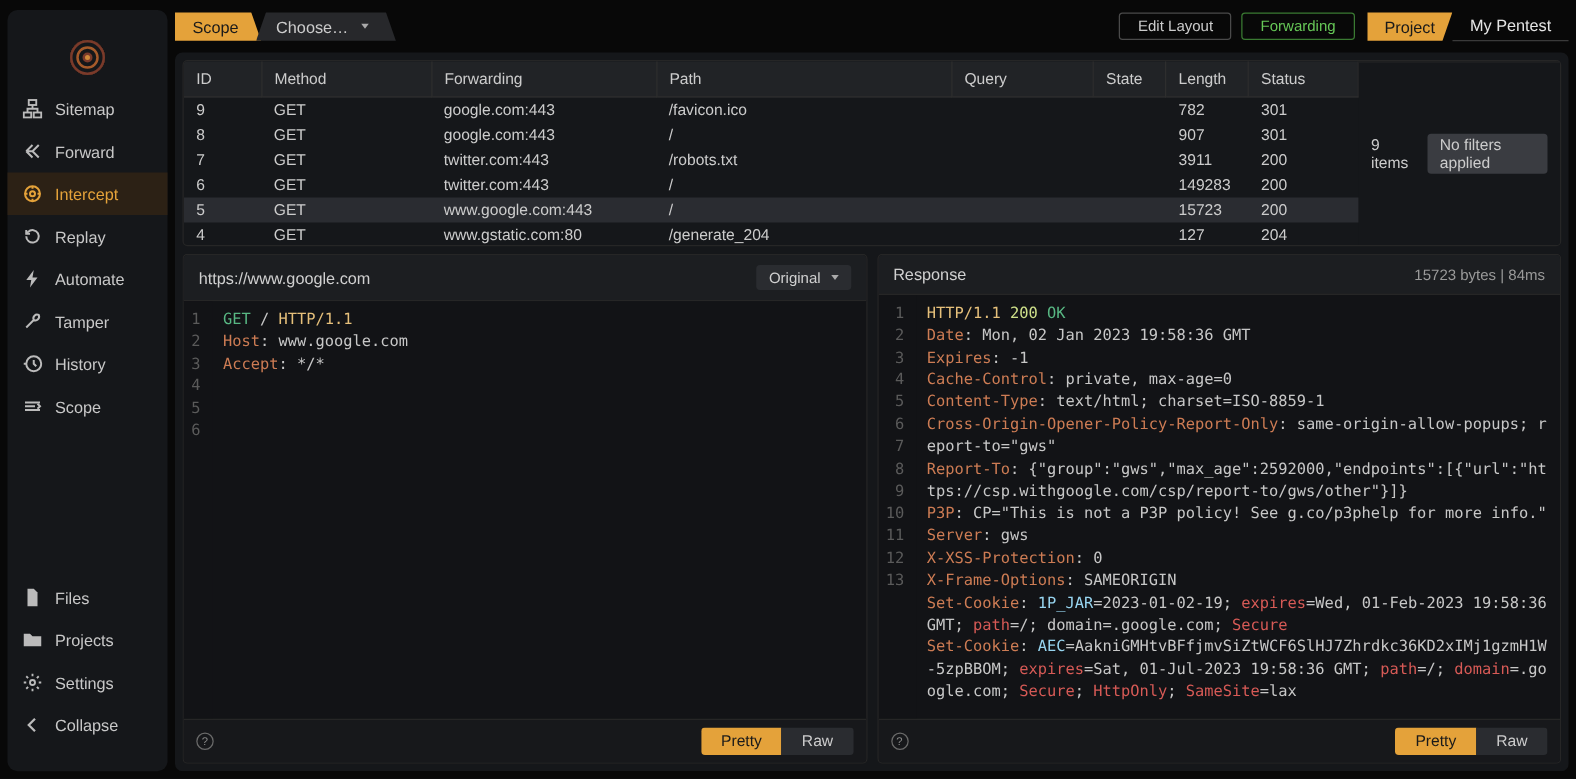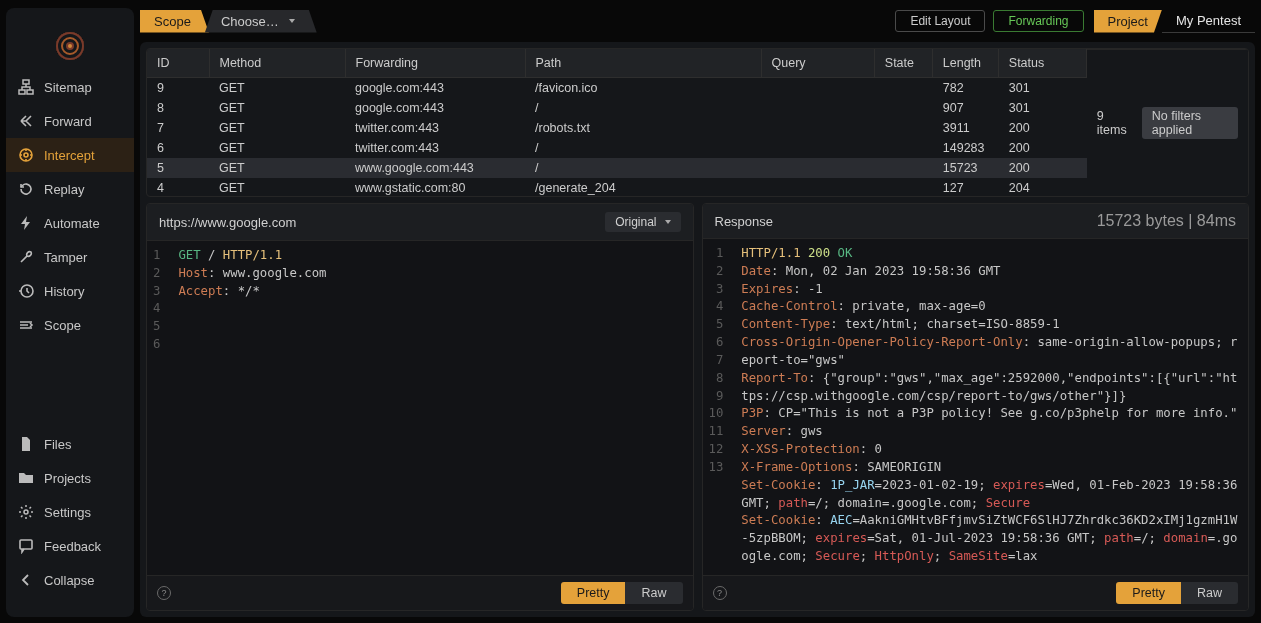--- a/index.html
+++ b/index.html
@@ -207,21 +207,21 @@
   .orig-drop {
     display: flex;
     align-items: center;
     gap: 8px;
     background: #2a2c30;
     padding: 3px 10px;
     border-radius: 3px;
     cursor: pointer;
     font-size: 12px;
   }
-  .meta { color: #9a9a9a; font-size: 16px; }
+  .meta { color: #9a9a9a; font-size: 12px; }
   .code {
     flex: 1;
     overflow: auto;
     font-family: "SF Mono", ui-monospace, Menlo, Consolas, monospace;
     font-size: 12.3px;
     line-height: 1.45;
     background: #121316;
     display: flex;
   }
   .gutter {
@@ -379,29 +379,20 @@
   <div class="side-item">
     <span class="side-icon">
       <svg viewBox="0 0 16 16" width="16" height="16" stroke="currentColor" fill="none" stroke-width="1.5">
           <circle cx="8" cy="8" r="2"></circle>
           <path d="M8 1v2M8 13v2M1 8h2M13 8h2M3 3l1.5 1.5M11.5 11.5L13 13M13 3l-1.5 1.5M4.5 11.5L3 13"></path>
         </svg>
     </span>
     <span class="side-label">Settings</span>
   </div>
 
-  <div class="side-item">
-    <span class="side-icon">
-      <svg viewBox="0 0 16 16" width="16" height="16" stroke="currentColor" fill="none" stroke-width="1.6">
-          <rect x="2" y="2" width="12" height="9" rx="1"></rect>
-          <path d="M6 11l-2 3v-3"></path>
-        </svg>
-    </span>
-    <span class="side-label">Feedback</span>
-  </div>
 
   <div class="side-item">
     <span class="side-icon">
       <svg viewBox="0 0 16 16" width="16" height="16" stroke="currentColor" fill="none" stroke-width="1.8">
           <path d="M10 3L5 8l5 5"></path>
         </svg>
     </span>
     <span class="side-label">Collapse</span>
   </div>
 </div>

